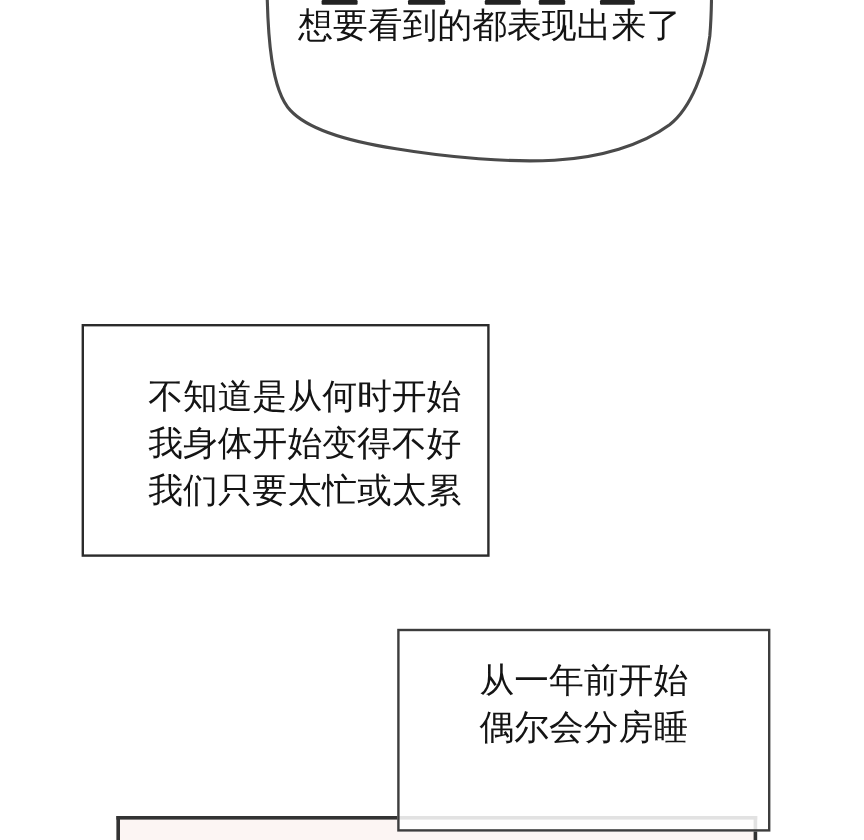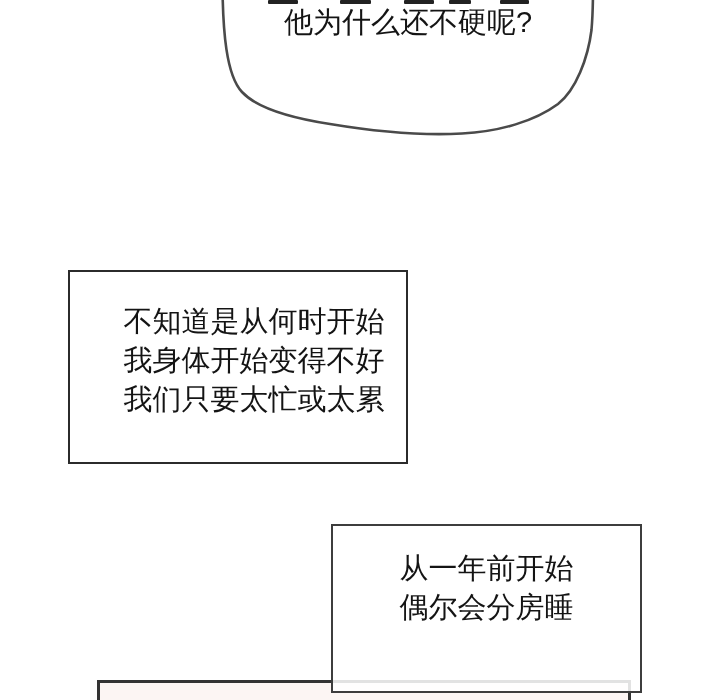--- a/index.html
+++ b/index.html
@@ -25,21 +25,21 @@
   .frag.f1{left:268px;width:30px;}
   .frag.f2{left:340px;width:31px;}
   .frag.f3{left:404px;width:30px;}
   .frag.f4{left:449px;width:22px;}
   .frag.f5{left:500px;width:29px;}
   
   .box-top{
     position:absolute;left:68px;top:270px;width:340px;height:194px;
     box-sizing:border-box;border:2px solid #2b2b2b;background:#ffffff;
   }
-  .box-top-text{left:68px;top:302px;width:372px;}
+  .box-top-text{left:68px;top:312px;width:372px;}
   
   .panel-bottom{
     position:absolute;left:97px;top:680px;width:534px;height:40px;
     box-sizing:border-box;
     border:3px solid #333333;border-bottom:none;
     background:#fcf5f3;
     z-index:1;
   }
   
   .box-right{
@@ -57,21 +57,21 @@
   <path d="M 27.5,0
            C 28,42 31,87 47,104
            C 60,118 90,129 135,136
            C 180,143.5 230,147.5 267,145.5
            C 305,143.5 340,133 363,116
            C 381,102 393,70 396.5,42
            C 397.8,27 398,12 398,0" fill="#ffffff" stroke="#4a4a4a" stroke-width="2.6" stroke-linecap="round"></path>
 </svg>
 
 <div class="comic-text bubble-text">
-  <div>他为什么还不硬呢?</div>
+  <div>想要看到的都表现出来了</div>
 </div>
 
 <div class="frag f1"></div>
 <div class="frag f2"></div>
 <div class="frag f3"></div>
 <div class="frag f4"></div>
 <div class="frag f5"></div>
 
 <div class="box-top"></div>
 <div class="comic-text box-top-text">

